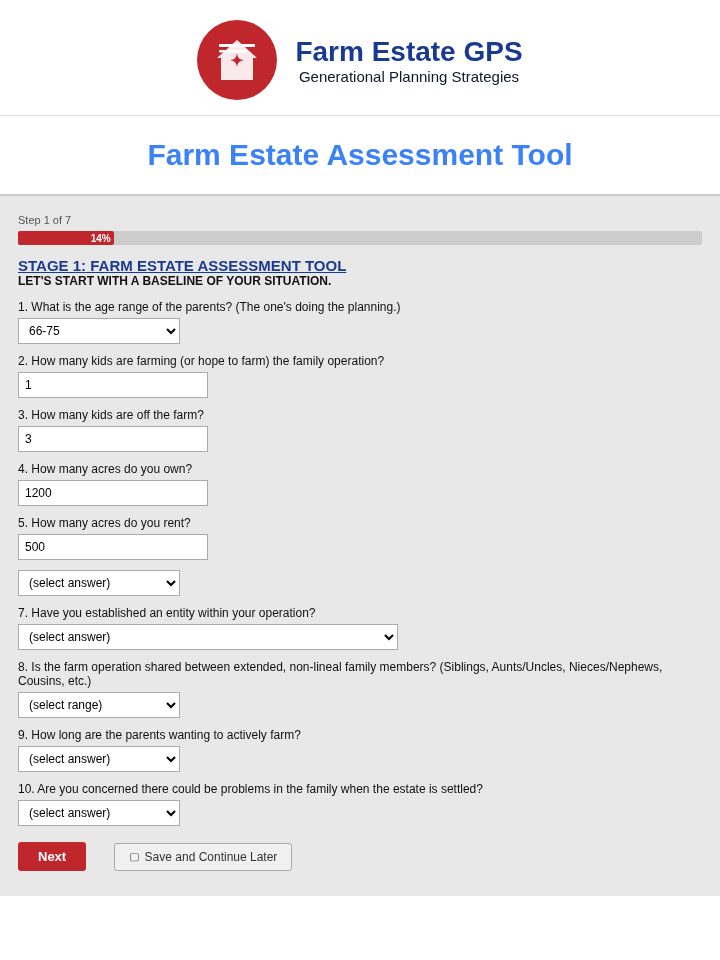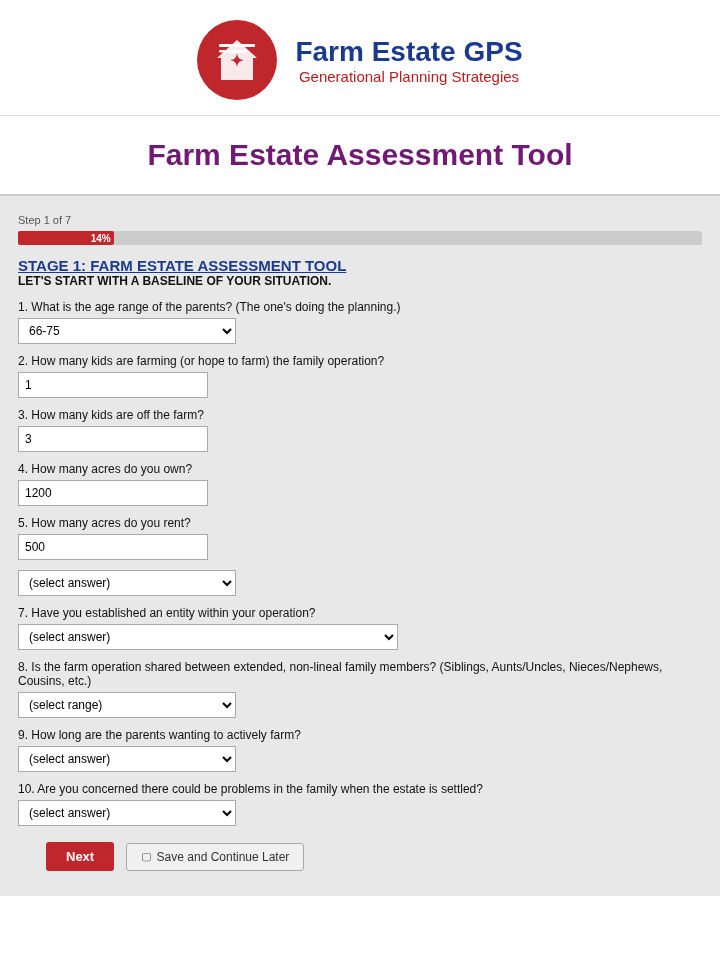--- a/index.html
+++ b/index.html
@@ -40,28 +40,28 @@
       height: 60px;
     }
     .header-text h1 {
       font-size: 28px;
       font-weight: bold;
       color: #1a3a8f;
       font-family: Arial, sans-serif;
     }
     .header-text p {
       font-size: 15px;
-      color: #b91c1c;
+      color: #0f172a;
     }
 
     .page-title {
       text-align: center;
       font-size: 30px;
       font-weight: bold;
-      color: #701a75;
+      color: #3b82f6;
       padding: 22px 20px 22px 20px;
       border-bottom: 2px solid #ccc;
     }
 
     
     .main-content {
       background: #e8e8e8;
       padding: 18px 18px 20px 18px;
       min-height: 700px;
     }
@@ -124,41 +124,40 @@
       width: 190px;
       padding: 4px 6px;
       font-size: 12px;
       border: 1px solid #aaa;
       background: #fff;
       height: 26px;
       display: block;
     }
 
     .form-select {
-      width: 218px;
+      width: 162px;
       padding: 4px 6px;
       font-size: 12px;
       border: 1px solid #aaa;
       background: #fff;
       height: 26px;
       display: block;
       appearance: auto;
     }
 
     .form-select-wide {
       width: 380px;
     }
 
     
     .btn-row {
       display: flex;
       align-items: center;
-      gap: 12px;
+      gap: 28px;
       margin-top: 16px;
-      margin-left: 28px;
     }
 
     .btn-next {
       background: #c0272d;
       color: #fff;
       border: none;
       padding: 7px 20px;
       font-size: 13px;
       font-weight: bold;
       border-radius: 3px;

